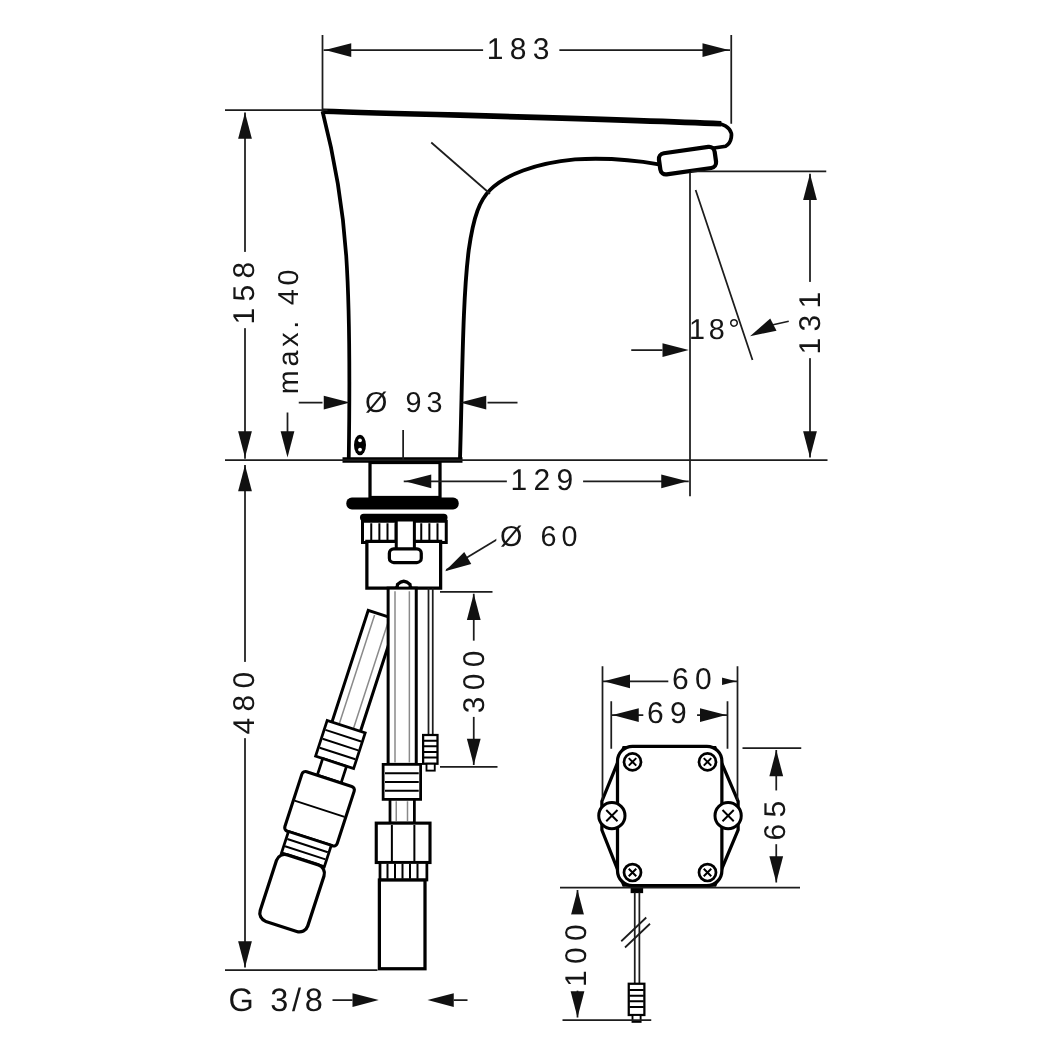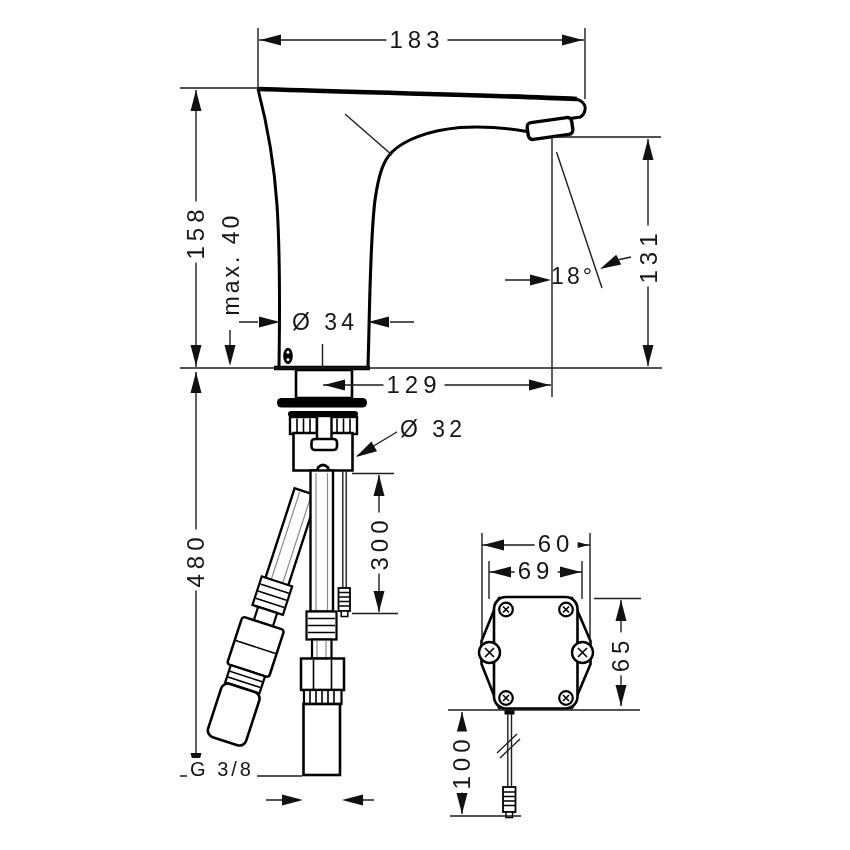--- a/index.html
+++ b/index.html
@@ -199,26 +199,26 @@
     <polygon class="arrow" points="621,600 615.5,621 626.5,621"></polygon>
     <polygon class="arrow" points="621,706 615.5,685 626.5,685"></polygon>
     <polygon class="arrow" points="462,712 456.5,733 467.5,733"></polygon>
     <polygon class="arrow" points="462,814 456.5,793 467.5,793"></polygon>
   </g>
 </svg>
 
   <div class="lbl" style="left:417px;top:40px;">183</div>
   <div class="lbl rot" style="left:196px;top:232px;">158</div>
   <div class="lbl rot sm" style="left:231px;top:264px;">max. 40</div>
-  <div class="lbl sm" style="left:325px;top:322px;letter-spacing:4px;">Ø 34</div>
-  <div class="lbl" style="left:414px;top:385px;">129</div>
-  <div class="lbl sm" style="left:573px;top:276px;background:transparent;">18°</div>
+  <div class="lbl sm" style="left:325px;top:322px;letter-spacing:4px;">Ø 93</div>
+  <div class="lbl" style="left:436px;top:385px;">129</div>
+  <div class="lbl sm" style="left:573px;top:264px;background:transparent;">18°</div>
   <div class="lbl rot" style="left:649px;top:256px;">131</div>
-  <div class="lbl sm" style="left:433px;top:429px;letter-spacing:4px;">Ø 32</div>
+  <div class="lbl sm" style="left:433px;top:429px;letter-spacing:4px;">Ø 60</div>
   <div class="lbl rot" style="left:196px;top:560px;">480</div>
   <div class="lbl rot" style="left:380px;top:543px;">300</div>
-  <div class="lbl" style="left:222px;top:769px;font-size:20px;letter-spacing:3px;">G 3/8</div>
+  <div class="lbl" style="left:222px;top:800px;font-size:26px;letter-spacing:3px;">G 3/8</div>
   <div class="lbl" style="left:556px;top:544px;">60</div>
   <div class="lbl" style="left:536px;top:571px;">69</div>
   <div class="lbl rot" style="left:621px;top:654px;">65</div>
   <div class="lbl rot" style="left:462px;top:762px;">100</div>
 
 </div>
 
 </body></html>

